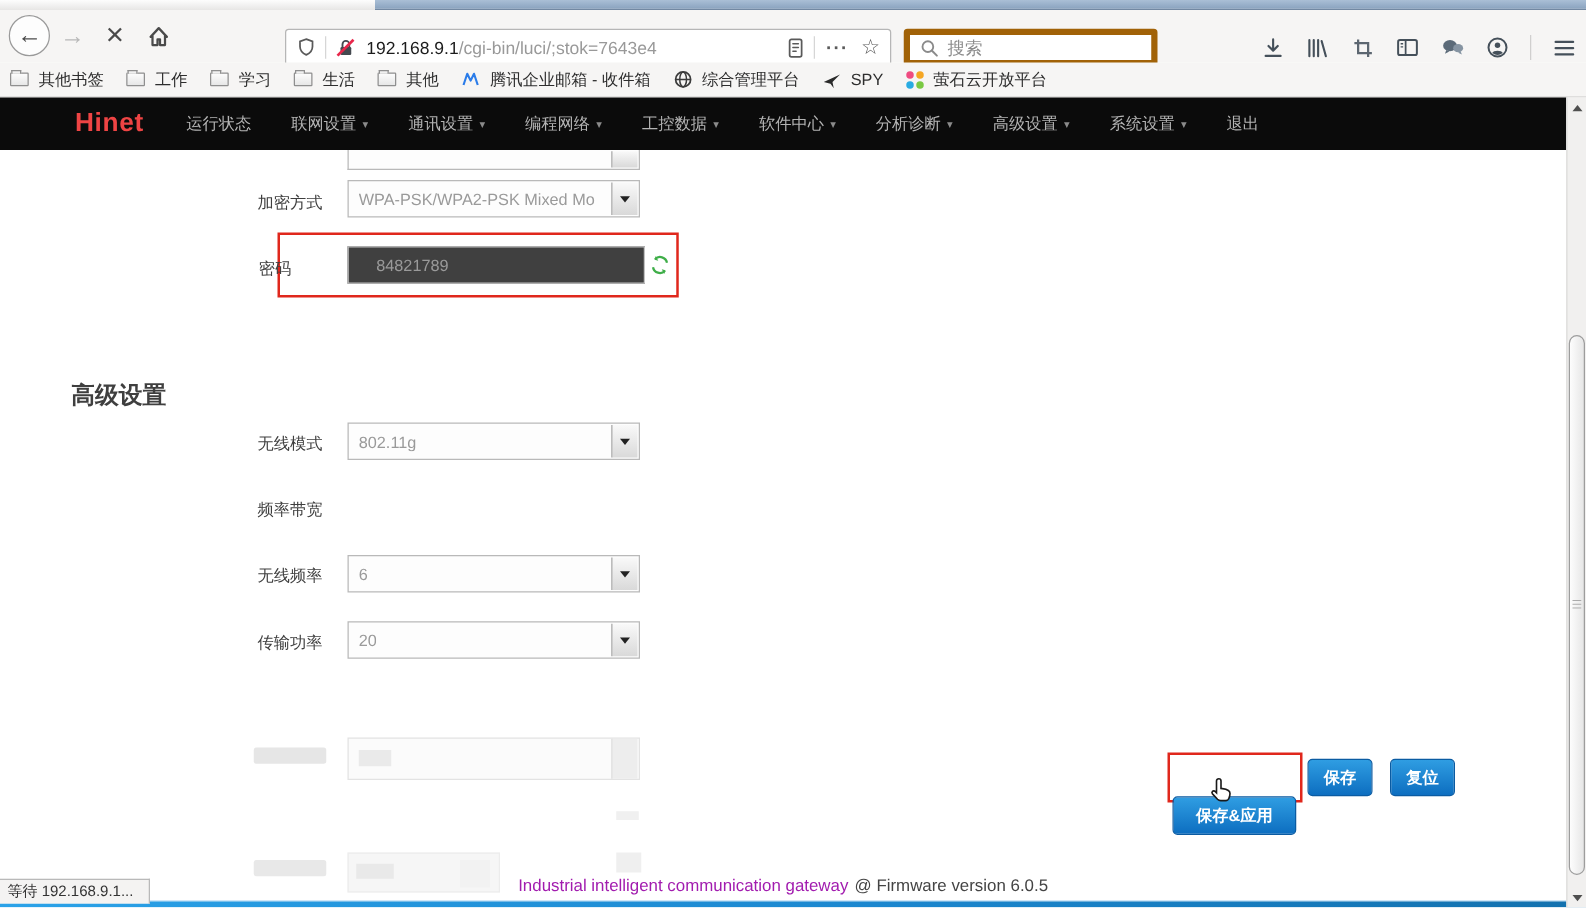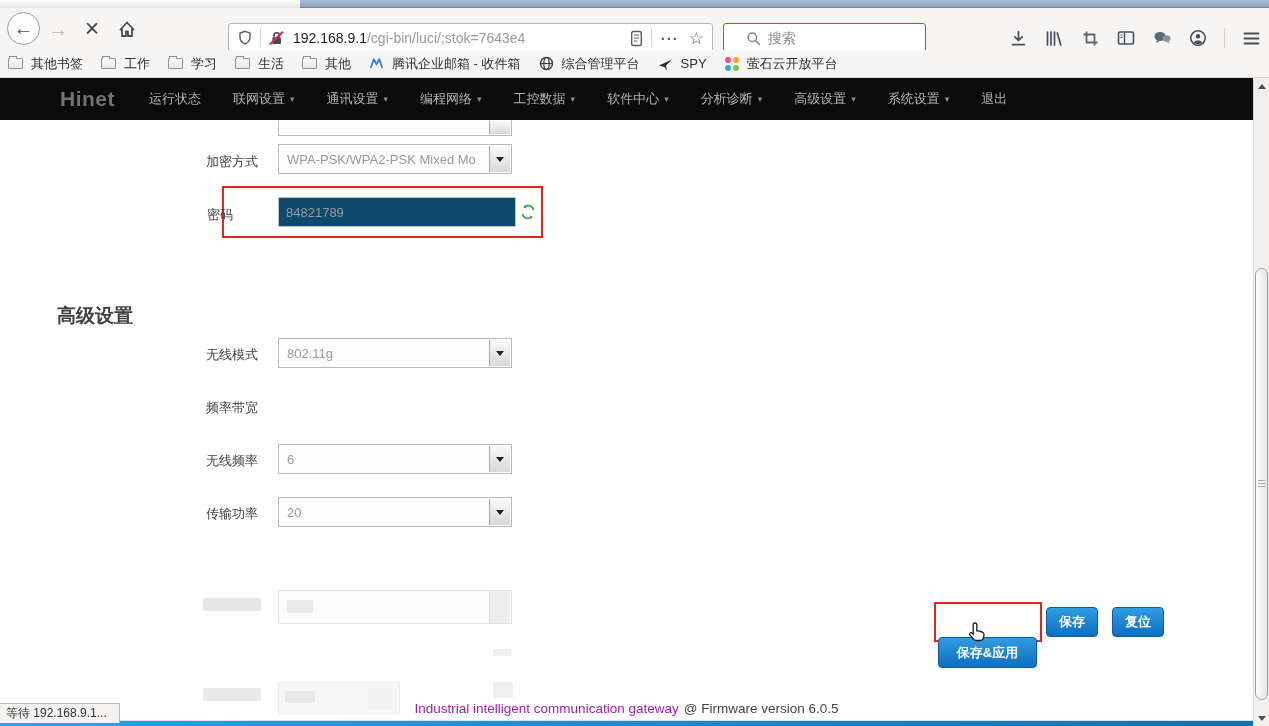--- a/index.html
+++ b/index.html
@@ -20,57 +20,57 @@
   .btn-home { left:115px; top:9px; width:24px; height:24px; }
 
   .url-bar { position:absolute; left:228px; top:15px; width:485px; height:30px; background:#fff; border:1px solid #b6b6b6; border-radius:3px; display:flex; align-items:center; padding:0 8px; }
   .vsep { width:1px; height:18px; background:#d6d6d6; margin:0 7px; flex:none; }
   .url-text { font-size:14px; white-space:nowrap; overflow:hidden; margin-left:8px; flex:1; }
   .url-host { color:#1c1c1c; }
   .url-path { color:#999; }
   .pageaction-dots { font-size:15px; font-weight:bold; color:#5a5a5a; letter-spacing:1px; margin:0 2px; }
   .pageaction-star { font-size:17px; color:#5a5a5a; margin-left:8px; }
 
-  .search-box { position:absolute; left:723px; top:15px; width:203px; height:30px; background:#fff; border:1px solid #a16207; border-radius:3px; display:flex; align-items:center; padding:0 22px; }
+  .search-box { position:absolute; left:723px; top:15px; width:203px; height:30px; background:#fff; border:5px solid #a16207; border-radius:3px; display:flex; align-items:center; padding:0 8px; }
   .search-box input { border:none; outline:none; background:transparent; font-size:14px; color:#555; width:140px; margin-left:7px; font-family:inherit; }
   .search-box input::placeholder { color:#8c8c8c; }
 
   .tb-icons { position:absolute; right:8px; top:13px; height:34px; display:flex; align-items:center; gap:16px; }
   .tb-icons .iwrap { display:flex; align-items:center; justify-content:center; width:20px; height:20px; }
   .tb-sep { width:1px; height:20px; background:#d0cfce; }
 
   
   .bookmarks { position:absolute; top:50px; left:0; width:100%; height:28px; background:#f6f5f4; border-bottom:1px solid #d7d6d5; display:flex; align-items:center; padding-left:8px; gap:18px; }
   .bm-item { display:flex; align-items:center; gap:8px; font-size:13px; color:#2d2d2d; white-space:nowrap; }
   .folder { width:15px; height:11px; background:linear-gradient(#fcfcfc,#e7e7e7); border:1px solid #8f8f8f; border-radius:1px; position:relative; flex:none; }
   .folder::before { content:""; position:absolute; top:-3px; left:0px; width:6px; height:2px; background:#f0f0f0; border:1px solid #8f8f8f; border-bottom:none; }
   .ez-grid { width:14px; height:14px; display:grid; grid-template-columns:6px 6px; grid-template-rows:6px 6px; gap:2px; flex:none; }
   .ez-grid i { border-radius:50%; display:block; }
 
   
   .nav-bar { position:absolute; top:78px; left:0; width:1253px; height:42px; background:#0b0b0b; display:flex; align-items:center; }
-  .brand { margin-left:60px; color:#737373; font-size:21px; font-weight:bold; letter-spacing:.5px; }
+  .brand { margin-left:60px; color:#ef4444; font-size:21px; font-weight:bold; letter-spacing:.5px; }
   .nav-items { display:flex; margin-left:18px; }
   .nav-item { padding:12px 16px; font-size:13px; color:#b4b4b4; display:flex; align-items:center; gap:5px; white-space:nowrap; height:42px; }
   .nav-caret { font-size:9px; color:#8b8b8b; }
 
   
   .content { position:absolute; top:120px; left:0; width:1253px; height:600px; background:#fff; }
 
   .flabel { position:absolute; left:80px; width:178px; text-align:right; font-size:13px; color:#3e3e3e; white-space:nowrap; }
 
   .select { position:absolute; left:278px; width:234px; height:30px; border:1px solid #b9b9b9; background:#fdfdfd; display:flex; align-items:center; font-size:13px; color:#9a9a9a; padding-left:8px; }
   .select-value { overflow:hidden; white-space:nowrap; margin-right:24px; }
   .dd-btn { position:absolute; right:1px; top:1px; bottom:1px; width:21px; background:linear-gradient(#f9f9f9,#d9d9d9); border-left:1px solid #a7a7a7; display:flex; align-items:center; justify-content:center; }
   .dd-caret { width:0; height:0; border-left:4px solid transparent; border-right:4px solid transparent; border-top:5px solid #222; }
 
   .cut-select { position:absolute; left:278px; top:120px; width:234px; height:16px; border:1px solid #b9b9b9; border-top:none; background:#fdfdfd; }
   .cut-select .dd-btn { width:21px; }
 
-  .pw-input { position:absolute; left:278px; top:197px; width:238px; height:30px; border:1px solid #c2c2c2; background:#0c4a6e; font-size:13px; color:#9a9a9a; padding-left:7px; font-family:inherit; }
+  .pw-input { position:absolute; left:278px; top:197px; width:238px; height:30px; border:1px solid #c2c2c2; background:#404040; font-size:13px; color:#9a9a9a; padding-left:22px; font-family:inherit; }
 
   .hl-box { position:absolute; border:2px solid #e0271c; }
   .hl-password { left:222px; top:186px; width:321px; height:52px; }
   .hl-save { left:934px; top:602px; width:108px; height:40px; }
 
   .refresh-icon { position:absolute; left:520px; top:204px; width:16px; height:16px; }
 
   .section-heading { position:absolute; left:57px; top:303px; font-size:19px; font-weight:600; color:#3f3f3f; }
 
   .btn-blue { position:absolute; height:31px; background:linear-gradient(#2f9de2,#0d6ec0); border:1px solid #0a5ba2; border-radius:4px; color:#fff; font-size:13px; font-weight:bold; display:flex; align-items:center; justify-content:center; font-family:inherit; }

